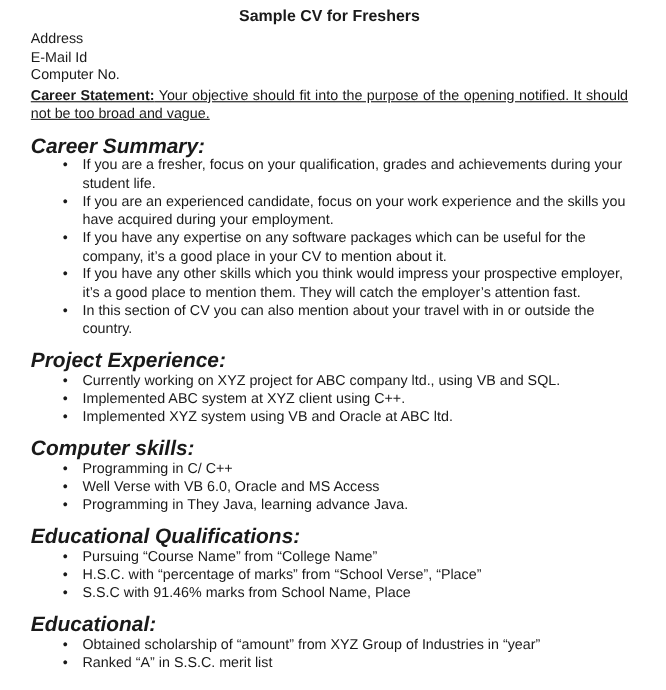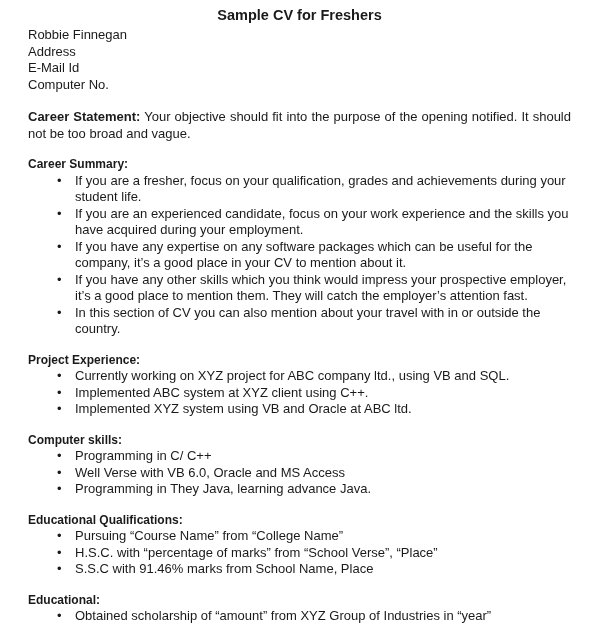--- a/index.html
+++ b/index.html
@@ -20,29 +20,31 @@
   .doc-title {
     text-align: center;
     font-weight: bold;
     font-size: 14.5px;
     line-height: 20px;
     margin-bottom: 2px;
   }
   .contact-block { margin-bottom: 0; }
   .contact-line { line-height: 16.5px; }
   .career-statement {
-    margin-top: 16px;
+    margin-top: 2px;
     text-align: justify;
+    text-decoration: underline;
   }
   .career-statement .label { font-weight: bold; }
   .cv-section { margin-top: 14px; }
   .section-heading {
     font-weight: bold;
-    font-size: 12px;
+    font-size: 19px;
     line-height: 16.5px;
+    font-style: italic;
   }
   ul.bullet-list {
     list-style: none;
     margin: 0;
     padding: 0;
   }
   ul.bullet-list li {
     position: relative;
     padding-left: 47px;
     line-height: 16.5px;
@@ -55,21 +57,20 @@
   }
 </style>
 </head>
 <body>
 
 <div class="page">
 
   <div class="doc-title">Sample CV for Freshers</div>
 
   <div class="contact-block">
-    <div class="contact-line">Robbie Finnegan</div>
     <div class="contact-line">Address</div>
     <div class="contact-line">E-Mail Id</div>
     <div class="contact-line">Computer No.</div>
   </div>
 
   <p class="career-statement"><span class="label">Career Statement:</span><span> Your objective should fit into the purpose of the opening notified. It should not be too broad and vague.</span></p>
 
   <div class="cv-section">
     <div class="section-heading">Career Summary:</div>
     <ul class="bullet-list">

